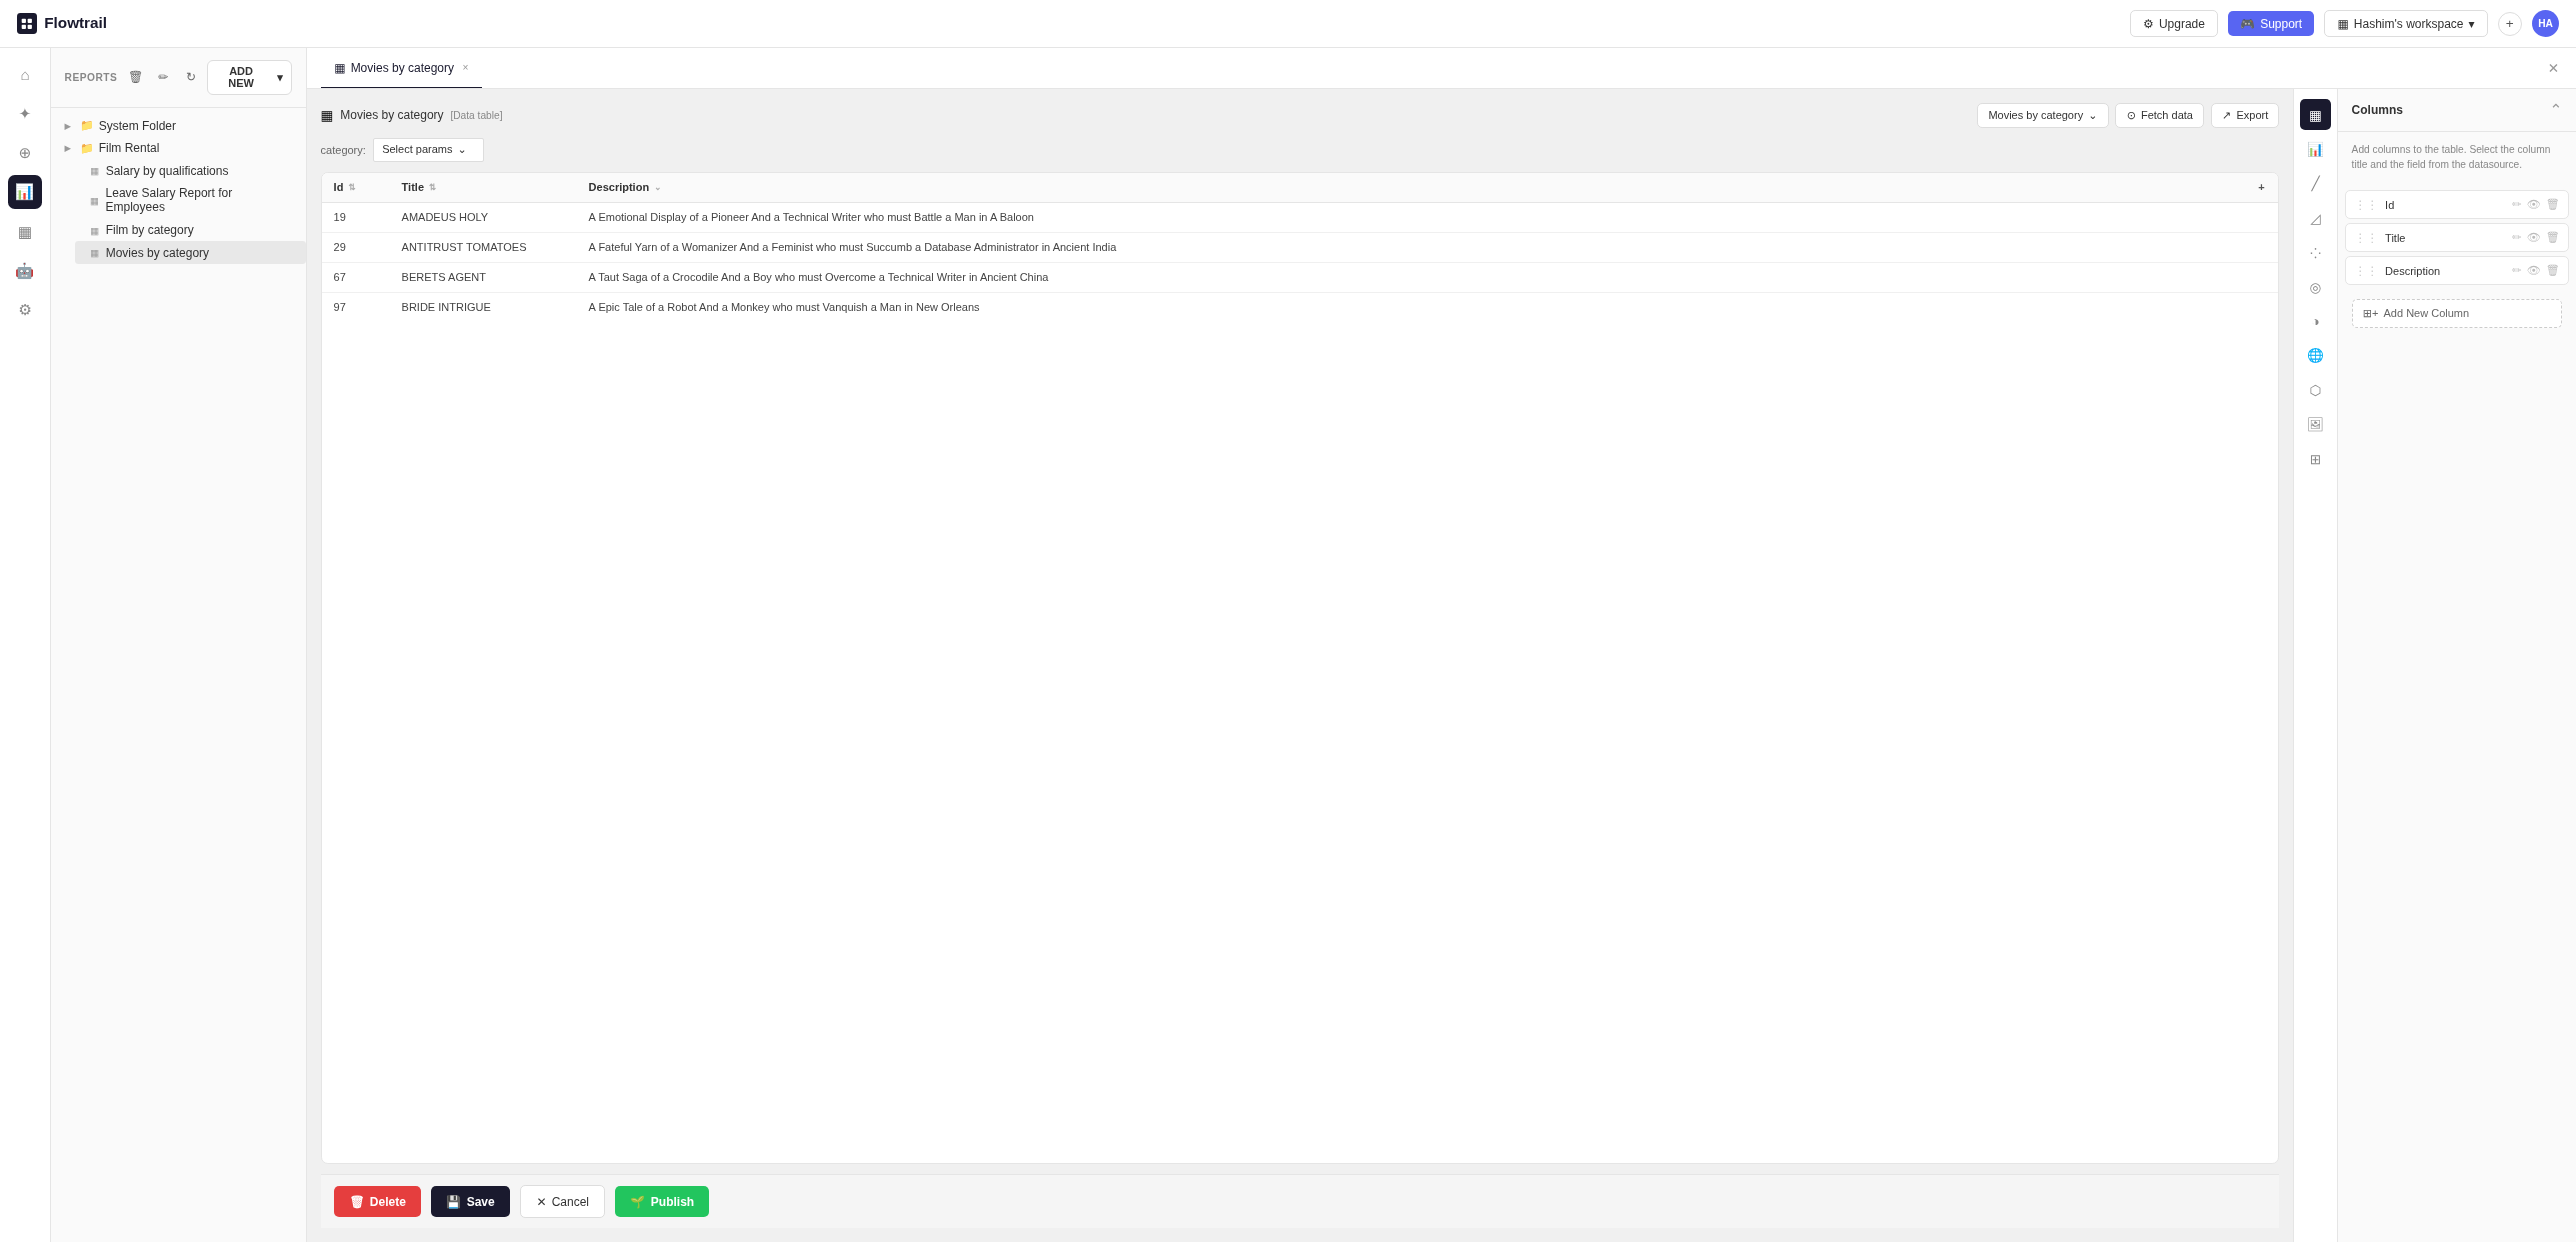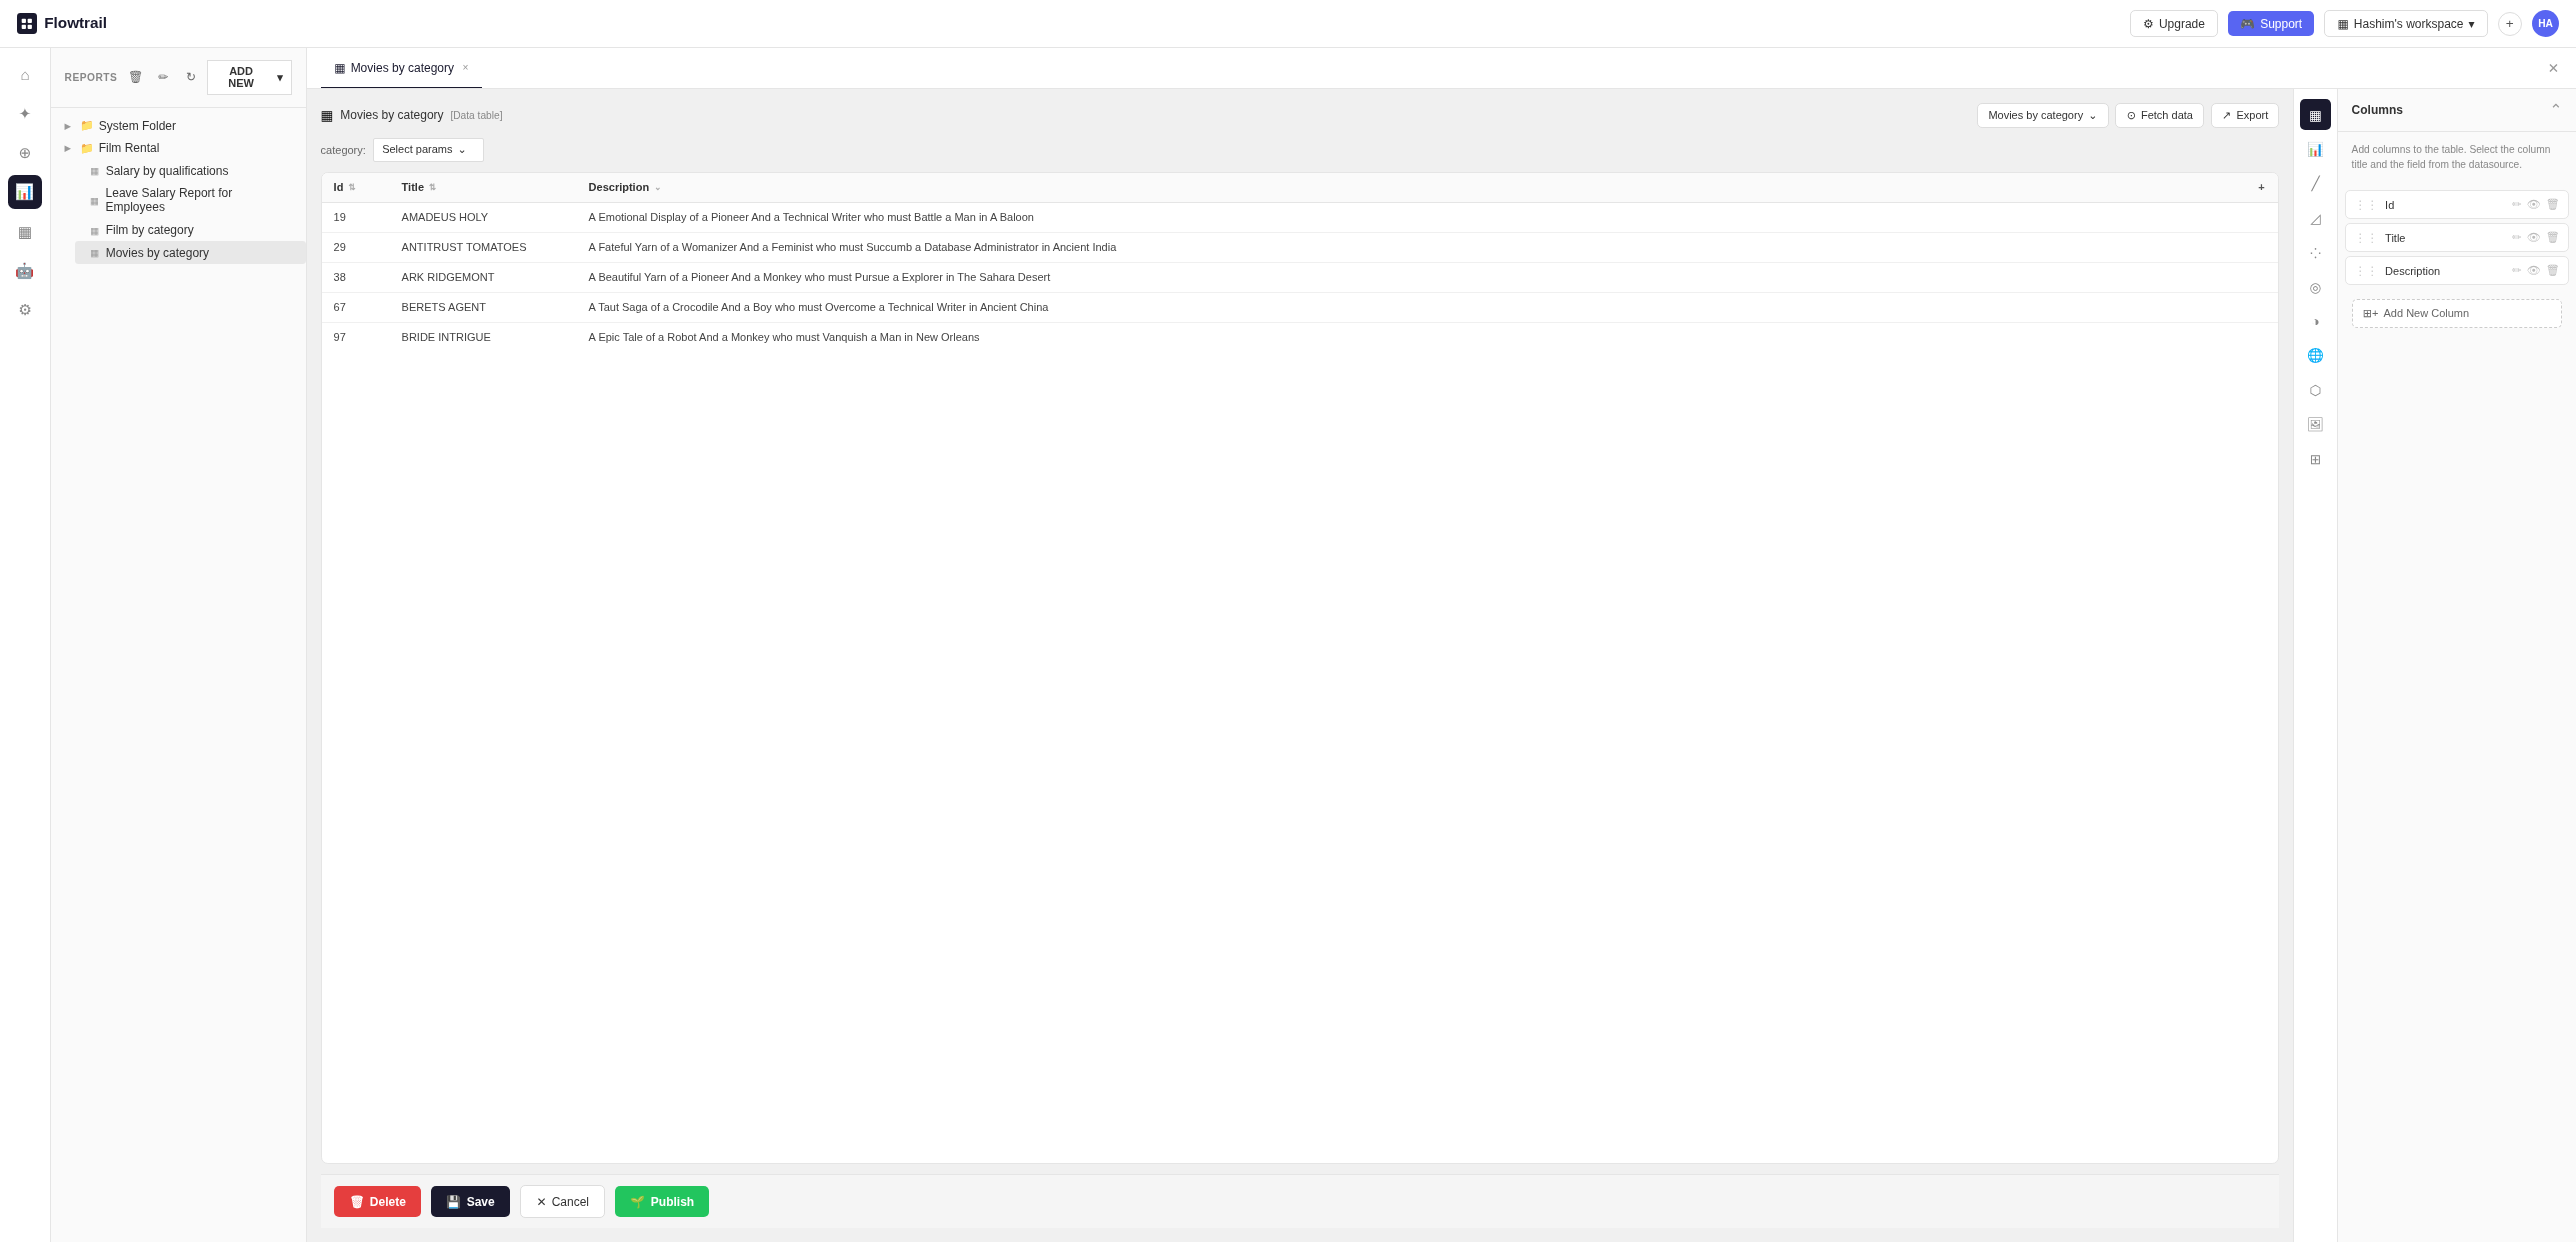--- a/index.html
+++ b/index.html
@@ -56,21 +56,21 @@
     }
     .reports-header {
       display: flex; align-items: center; gap: 6.8px; padding: 12px 13.6px;
       border-bottom: 0.9px solid #e5e5e5;
     }
     .reports-label { font-size: 10.2px; font-weight: 700; color: #888; letter-spacing: 0.05em; text-transform: uppercase; flex: 1; }
     .reports-actions { display: flex; align-items: center; gap: 5.1px; }
     .icon-action { width: 24px; height: 24px; display: flex; align-items: center; justify-content: center; border-radius: 3.4px; cursor: pointer; color: #666; font-size: 12px; }
     .btn-add-new {
       display: flex; align-items: center; gap: 12px;
-      background: #fff; border: 0.9px solid #ddd; border-radius: 0;
+      background: #fff; border: 0.9px solid #ddd; border-radius: 6px;
       padding: 4.3px 8.5px; font-size: 11px; font-weight: 600; cursor: pointer; color: #333;
     }
 
     .nav-tree { padding: 6.8px 0; }
     .tree-item {
       display: flex; align-items: center; gap: 5.1px; padding: 4.3px 13.6px;
       cursor: pointer; border-radius: 3.4px; font-size: 12px; color: #333;
     }
     .tree-item.active { background: #e8e8e8; font-weight: 500; }
     .tree-item .chevron { font-size: 8.5px; color: #999; width: 10.2px; }
@@ -391,26 +391,20 @@
       <td>A Emotional Display of a Pioneer And a Technical Writer who must Battle a Man in A Baloon</td>
       <td></td>
     </tr>
                 <tr>
       <td>29</td>
       <td>ANTITRUST TOMATOES</td>
       <td>A Fateful Yarn of a Womanizer And a Feminist who must Succumb a Database Administrator in Ancient India</td>
       <td></td>
     </tr>
                 <tr>
-      <td>38</td>
-      <td>ARK RIDGEMONT</td>
-      <td>A Beautiful Yarn of a Pioneer And a Monkey who must Pursue a Explorer in The Sahara Desert</td>
-      <td></td>
-    </tr>
-                <tr>
       <td>67</td>
       <td>BERETS AGENT</td>
       <td>A Taut Saga of a Crocodile And a Boy who must Overcome a Technical Writer in Ancient China</td>
       <td></td>
     </tr>
                 <tr>
       <td>97</td>
       <td>BRIDE INTRIGUE</td>
       <td>A Epic Tale of a Robot And a Monkey who must Vanquish a Man in New Orleans</td>
       <td></td>

